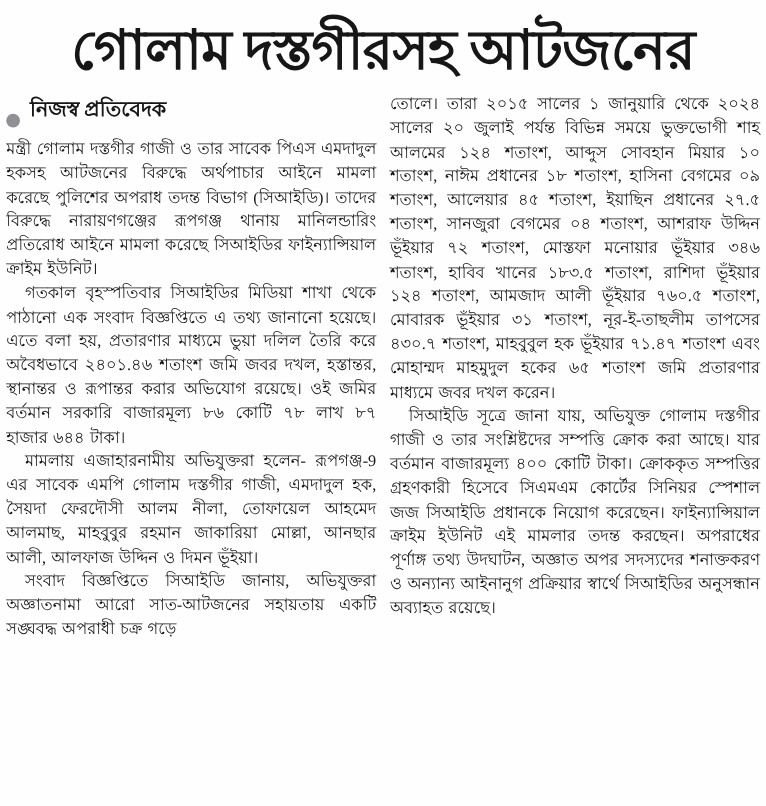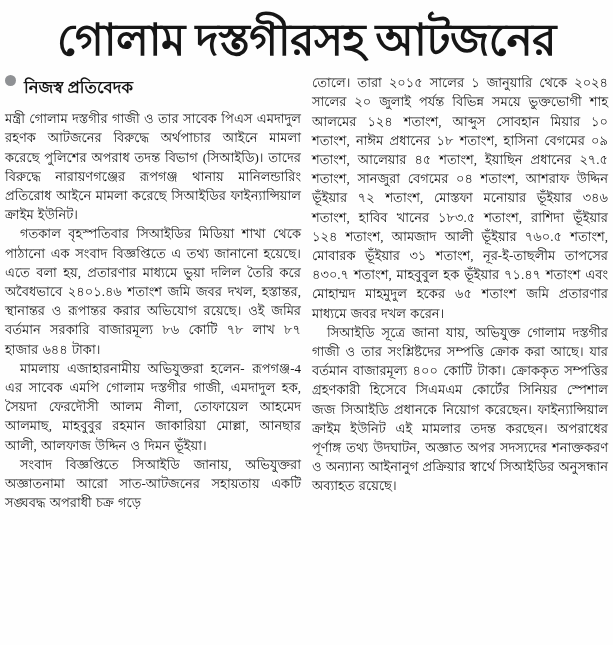--- a/index.html
+++ b/index.html
@@ -36,21 +36,21 @@
     gap:11px;
     padding:0 2px;
     align-items:flex-start;
   }
   .col{
     flex:1 1 0;
     min-width:0;
   }
   .byline{
     display:flex;
-    align-items:flex-start;
+    align-items:flex-end;
     gap:8px;
     font-weight:700;
     font-size:16.5px;
     margin:2px 0 7px 0;
   }
   .byline .bullet{
     width:11px;height:11px;
     border-radius:50%;
     background:var(--bullet-color);
     flex:0 0 auto;
@@ -74,23 +74,23 @@
     <span class="hl-line">গোলাম দস্তগীরসহ আটজনের</span>
   </h1>
 
   <div class="columns">
 
     <div class="col">
       <div class="byline">
         <span class="bullet"></span>
         <span>নিজস্ব প্রতিবেদক</span>
       </div>
-      <p class="para noindent">মন্ত্রী গোলাম দস্তগীর গাজী ও তার সাবেক পিএস এমদাদুল রহণক আটজনের বিরুদ্ধে অর্থপাচার আইনে মামলা করেছে পুলিশের অপরাধ তদন্ত বিভাগ (সিআইডি)। তাদের বিরুদ্ধে নারায়ণগঞ্জের রূপগঞ্জ থানায় মানিলন্ডারিং প্রতিরোধ আইনে মামলা করেছে সিআইডির ফাইন্যান্সিয়াল ক্রাইম ইউনিট।</p>
+      <p class="para noindent">মন্ত্রী গোলাম দস্তগীর গাজী ও তার সাবেক পিএস এমদাদুল হকসহ আটজনের বিরুদ্ধে অর্থপাচার আইনে মামলা করেছে পুলিশের অপরাধ তদন্ত বিভাগ (সিআইডি)। তাদের বিরুদ্ধে নারায়ণগঞ্জের রূপগঞ্জ থানায় মানিলন্ডারিং প্রতিরোধ আইনে মামলা করেছে সিআইডির ফাইন্যান্সিয়াল ক্রাইম ইউনিট।</p>
       <p class="para">গতকাল বৃহস্পতিবার সিআইডির মিডিয়া শাখা থেকে পাঠানো এক সংবাদ বিজ্ঞপ্তিতে এ তথ্য জানানো হয়েছে। এতে বলা হয়, প্রতারণার মাধ্যমে ভুয়া দলিল তৈরি করে অবৈধভাবে ২৪০১.৪৬ শতাংশ জমি জবর দখল, হস্তান্তর, স্থানান্তর ও রূপান্তর করার অভিযোগ রয়েছে। ওই জমির বর্তমান সরকারি বাজারমূল্য ৮৬ কোটি ৭৮ লাখ ৮৭ হাজার ৬৪৪ টাকা।</p>
-      <p class="para">মামলায় এজাহারনামীয় অভিযুক্তরা হলেন- রূপগঞ্জ-4 এর সাবেক এমপি গোলাম দস্তগীর গাজী, এমদাদুল হক, সৈয়দা ফেরদৌসী আলম নীলা, তোফায়েল আহমেদ আলমাছ, মাহবুবুর রহমান জাকারিয়া মোল্লা, আনছার আলী, আলফাজ উদ্দিন ও দিমন ভূঁইয়া।</p>
+      <p class="para">মামলায় এজাহারনামীয় অভিযুক্তরা হলেন- রূপগঞ্জ-9 এর সাবেক এমপি গোলাম দস্তগীর গাজী, এমদাদুল হক, সৈয়দা ফেরদৌসী আলম নীলা, তোফায়েল আহমেদ আলমাছ, মাহবুবুর রহমান জাকারিয়া মোল্লা, আনছার আলী, আলফাজ উদ্দিন ও দিমন ভূঁইয়া।</p>
       <p class="para">সংবাদ বিজ্ঞপ্তিতে সিআইডি জানায়, অভিযুক্তরা অজ্ঞাতনামা আরো সাত-আটজনের সহায়তায় একটি সঙ্ঘবদ্ধ অপরাধী চক্র গড়ে</p>
     </div>
 
     <div class="col">
       <p class="para noindent">তোলে। তারা ২০১৫ সালের ১ জানুয়ারি থেকে ২০২৪ সালের ২০ জুলাই পর্যন্ত বিভিন্ন সময়ে ভুক্তভোগী শাহ আলমের ১২৪ শতাংশ, আব্দুস সোবহান মিয়ার ১০ শতাংশ, নাঈম প্রধানের ১৮ শতাংশ, হাসিনা বেগমের ০৯ শতাংশ, আলেয়ার ৪৫ শতাংশ, ইয়াছিন প্রধানের ২৭.৫ শতাংশ, সানজুরা বেগমের ০৪ শতাংশ, আশরাফ উদ্দিন ভূঁইয়ার ৭২ শতাংশ, মোস্তফা মনোয়ার ভূঁইয়ার ৩৪৬ শতাংশ, হাবিব খানের ১৮৩.৫ শতাংশ, রাশিদা ভূঁইয়ার ১২৪ শতাংশ, আমজাদ আলী ভূঁইয়ার ৭৬০.৫ শতাংশ, মোবারক ভূঁইয়ার ৩১ শতাংশ, নূর-ই-তাছলীম তাপসের ৪৩০.৭ শতাংশ, মাহবুবুল হক ভূঁইয়ার ৭১.৪৭ শতাংশ এবং মোহাম্মদ মাহমুদুল হকের ৬৫ শতাংশ জমি প্রতারণার মাধ্যমে জবর দখল করেন।</p>
       <p class="para">সিআইডি সূত্রে জানা যায়, অভিযুক্ত গোলাম দস্তগীর গাজী ও তার সংশ্লিষ্টদের সম্পত্তি ক্রোক করা আছে। যার বর্তমান বাজারমূল্য ৪০০ কোটি টাকা। ক্রোককৃত সম্পত্তির গ্রহণকারী হিসেবে সিএমএম কোর্টের সিনিয়র স্পেশাল জজ সিআইডি প্রধানকে নিয়োগ করেছেন। ফাইন্যান্সিয়াল ক্রাইম ইউনিট এই মামলার তদন্ত করছেন। অপরাধের পূর্ণাঙ্গ তথ্য উদঘাটন, অজ্ঞাত অপর সদস্যদের শনাক্তকরণ ও অন্যান্য আইনানুগ প্রক্রিয়ার স্বার্থে সিআইডির অনুসন্ধান অব্যাহত রয়েছে।</p>
     </div>
 
   </div>
 </div>

